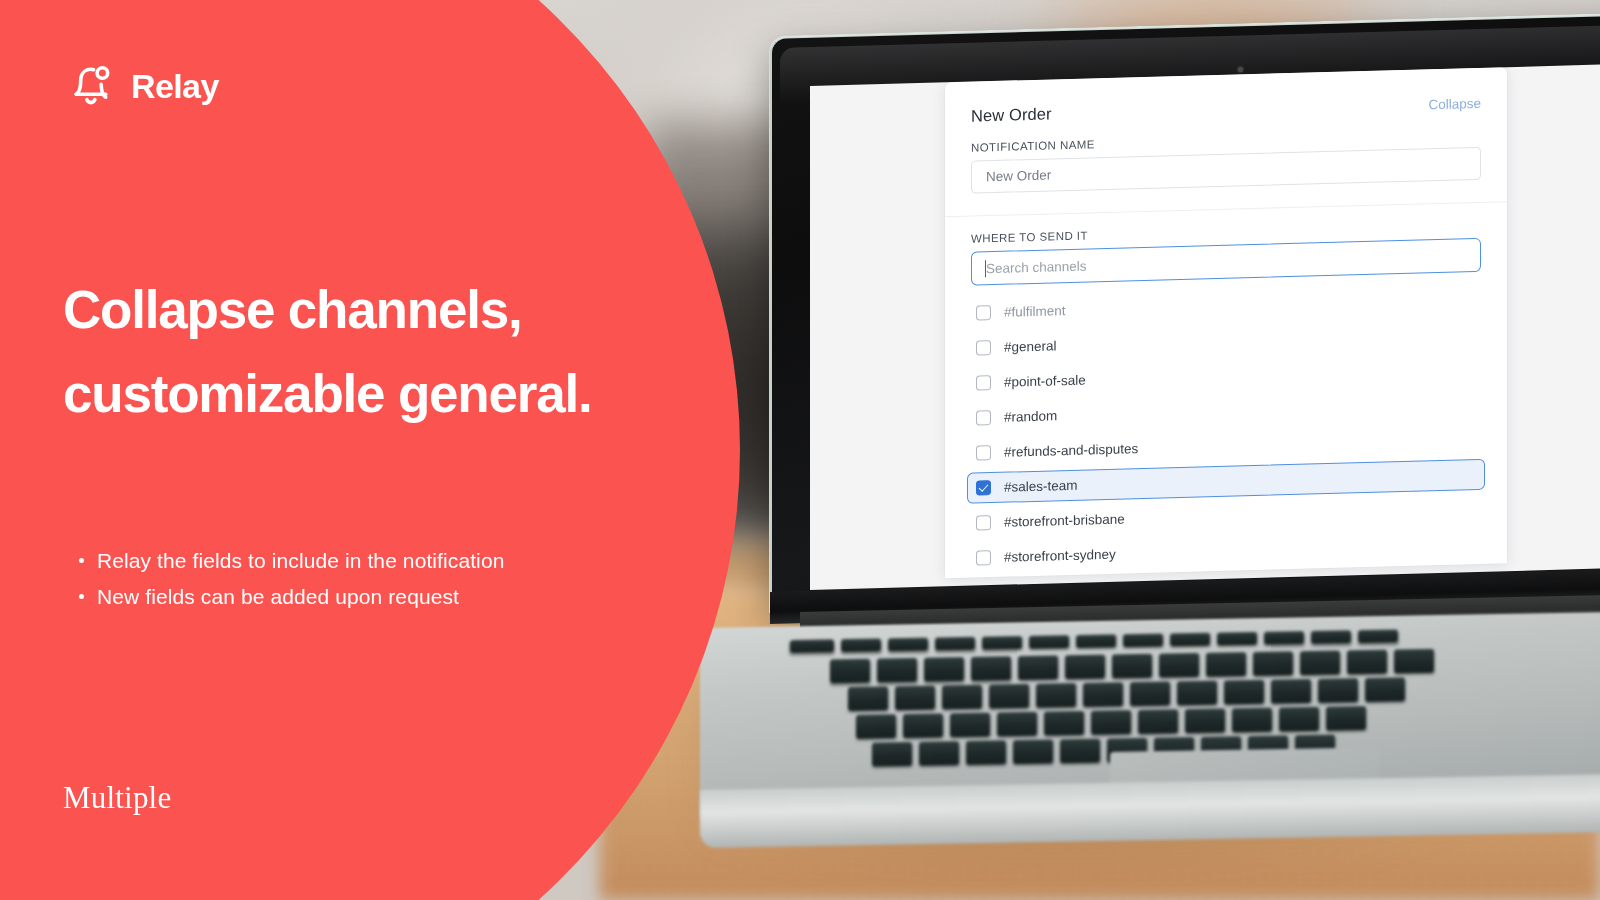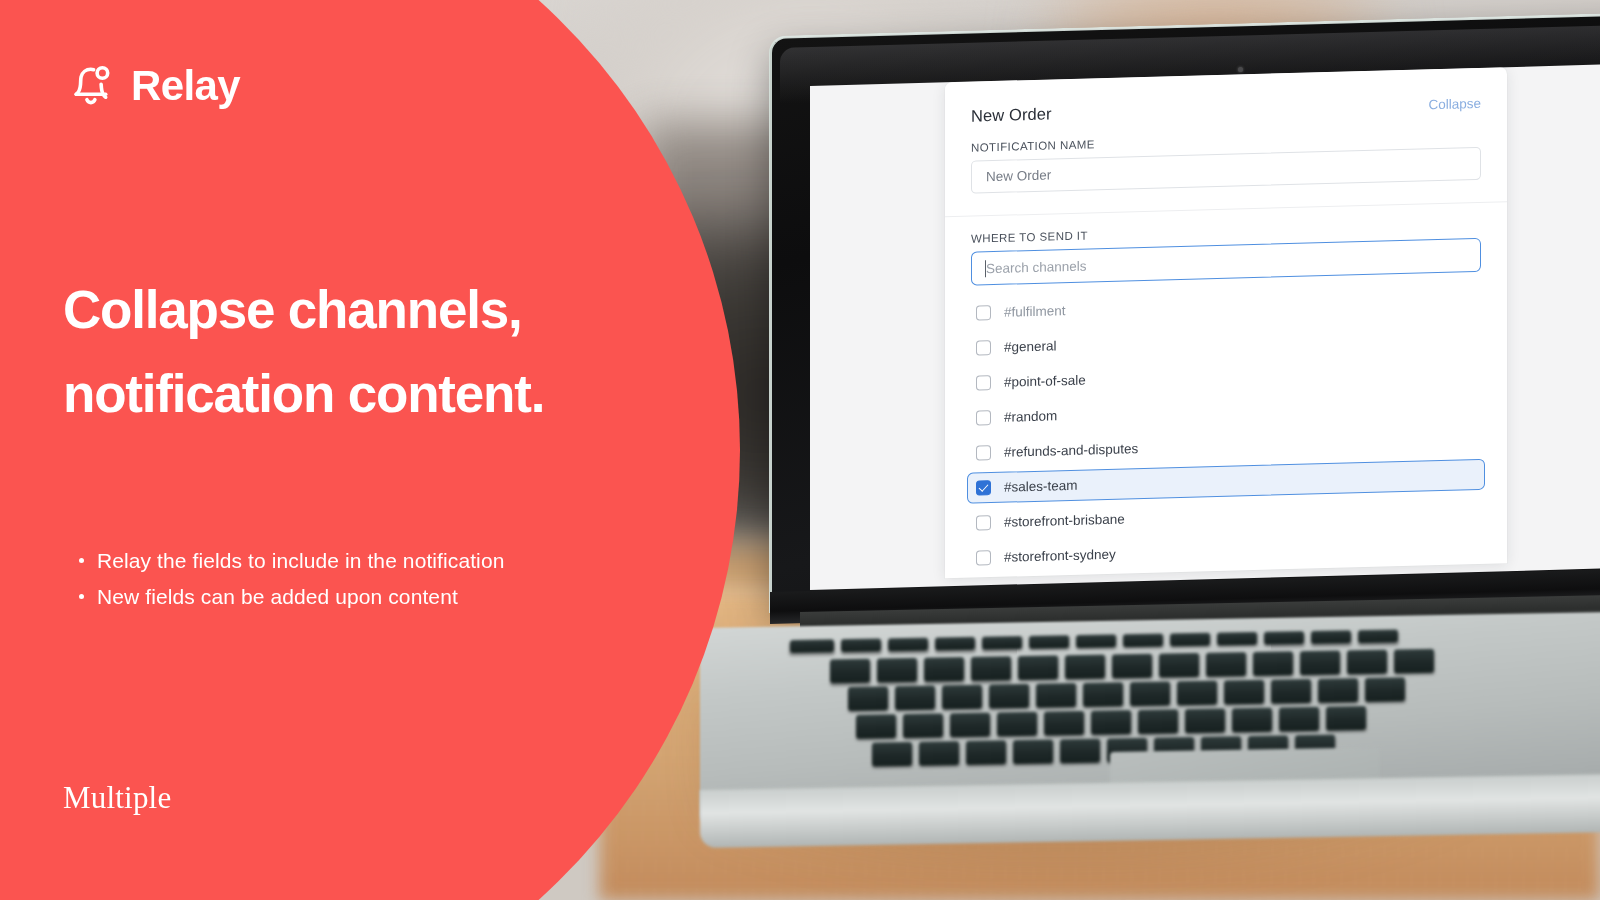--- a/index.html
+++ b/index.html
@@ -356,21 +356,21 @@
   }
   .brand {
     position: absolute;
     left: 63px; top: 58px;
     display: flex;
     align-items: center;
     gap: 16px;
   }
   .brand-name {
     color: #ffffff;
-    font-size: 42px;
+    font-size: 34px;
     font-weight: bold;
     letter-spacing: -.6px;
   }
   .headline {
     position: absolute;
     left: 63px; top: 268px;
     width: 600px;
     color: #ffffff;
     font-size: 53px;
     font-weight: bold;
@@ -588,25 +588,25 @@
           <path d="M13.2 36.2h29.5" stroke="#fff" stroke-width="3.6" stroke-linecap="round"></path>
           <path d="M23.9 41.7c.7 1.8 2.2 2.9 4.0 2.9s3.3-1.1 4.0-2.9" stroke="#fff" stroke-width="3.6" stroke-linecap="round" stroke-linejoin="round"></path>
           <circle cx="39.4" cy="15.0" r="5.3" stroke="#fff" stroke-width="3.6"></circle>
         </svg>
       </span>
       <span class="brand-name">Relay</span>
     </div>
 
     <div class="headline">
       <div>Collapse channels,</div>
-      <div>notification content.</div>
+      <div>customizable general.</div>
     </div>
 
 
     <ul class="bullets">
         <li>Relay the fields to include in the notification</li>
-        <li>New fields can be added upon content</li>
+        <li>New fields can be added upon request</li>
       </ul>
 
     <div class="footer-brand">Multiple</div>
   </div>
 
 </div>
 
 </body></html>

